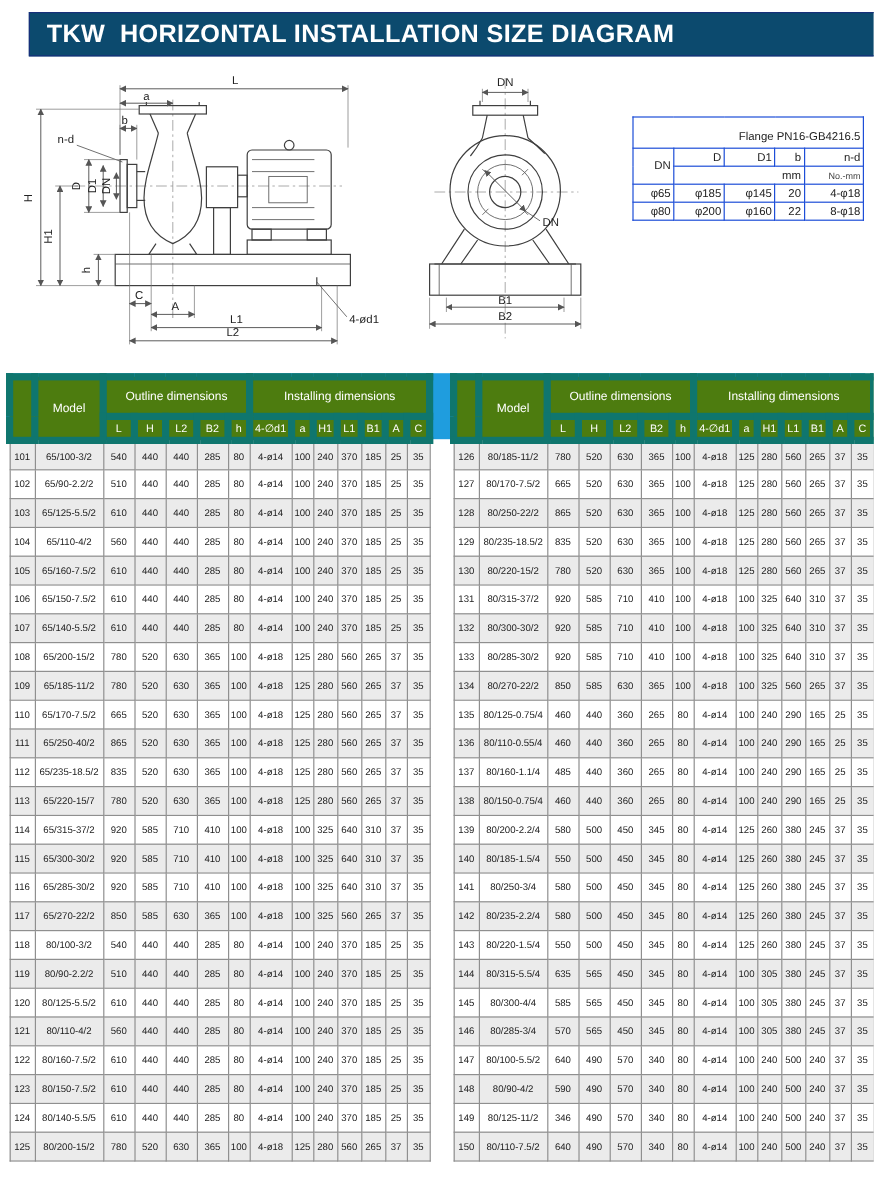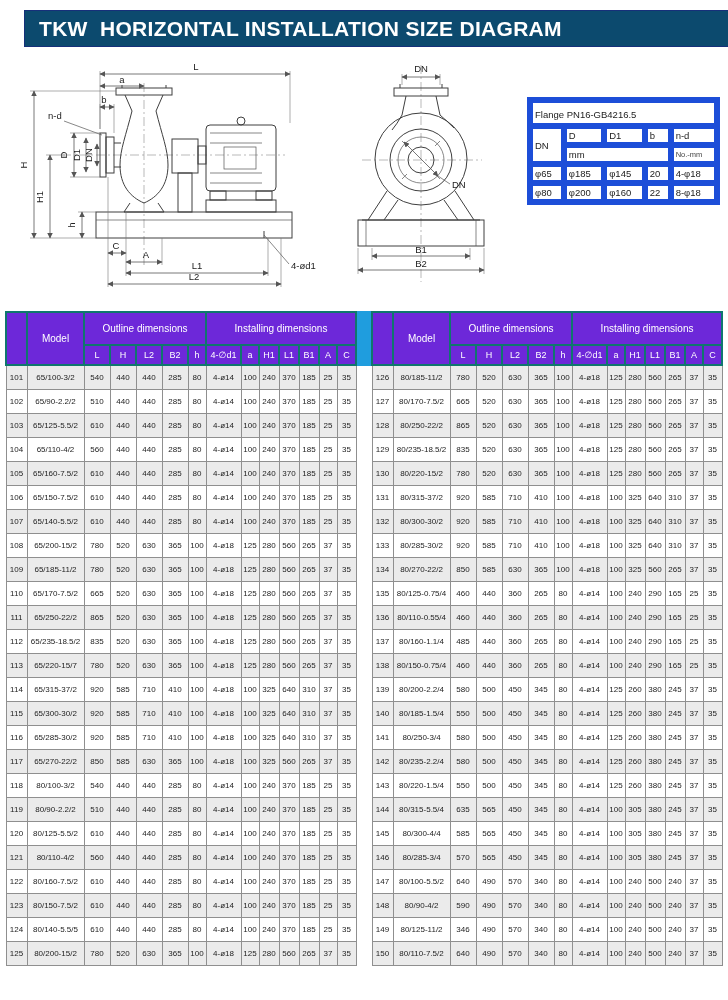--- a/index.html
+++ b/index.html
@@ -17,30 +17,30 @@
   .draw { stroke:#3f3f3f; stroke-width:1; fill:none; }
   .thin { stroke:#555; stroke-width:.7; fill:none; }
   .cl   { stroke:#8a8a8a; stroke-width:.6; fill:none; stroke-dasharray:9 3 2 3; }
   .dim  { stroke:#555; stroke-width:.8; fill:none; }
   .ext  { stroke:#777; stroke-width:.6; fill:none; }
   svg text { fill:#222; font-size:9.5px; font-family:"Liberation Sans", sans-serif; }
 
   
   table.flange { position:absolute; left:527px; top:97px; width:193px;
     border-collapse:collapse; font-size:9.5px; color:#222; background:#fff; }
-  table.flange td { border:6px solid #1d4ed8; text-align:left; padding:1px 2px; height:15px; }
+  table.flange td { border:1px solid #1d4ed8; text-align:right; padding:1px 2px; height:15px; }
   table.flange td.ft-title { height:26px; vertical-align:bottom; padding-bottom:3px; }
   table.flange td.small { font-size:7.5px; color:#444;margin-top:44px; }
 
   
   .size-area { position:absolute; left:5px; top:311px; width:716px; }
   .size-head-bg { position:absolute; left:0; top:0; width:100%; height:55px; background:#1f9dde; }
   .tables { position:relative; display:flex; gap:14px; }
   table.size-table { border-collapse:collapse; table-layout:fixed; width:350px; font-size:8px; }
-  table.size-table th { background:#6d28d9; color:#fff; font-weight:normal; border:2px solid #0f766e; padding:0; }
+  table.size-table th { background:#4d7c0f; color:#fff; font-weight:normal; border:6px solid #0f766e; padding:0; }
   table.size-table tr.gh th { font-size:10px; height:33px; }
   table.size-table tr.sh th { font-size:9px; height:20px; }
   table.size-table td { border:1px solid #8f8f8f; text-align:center; height:24px; padding:0; color:#1c1c1c; }
   table.size-table tbody tr:nth-child(odd)  { background:#ebebeb; }
   table.size-table tbody tr:nth-child(even) { background:#ffffff; }
 </style>
 </head>
 <body>
 
 <div class="title-bar">TKW  HORIZONTAL INSTALLATION SIZE DIAGRAM</div>
@@ -413,21 +413,21 @@
             <td>4-ø18</td>
             <td>125</td>
             <td>280</td>
             <td>560</td>
             <td>265</td>
             <td>37</td>
             <td>35</td>
           </tr>
           <tr>
             <td>111</td>
-            <td>65/250-22/2</td>
+            <td>65/250-40/2</td>
             <td>865</td>
             <td>520</td>
             <td>630</td>
             <td>365</td>
             <td>100</td>
             <td>4-ø18</td>
             <td>125</td>
             <td>280</td>
             <td>560</td>
             <td>265</td>

